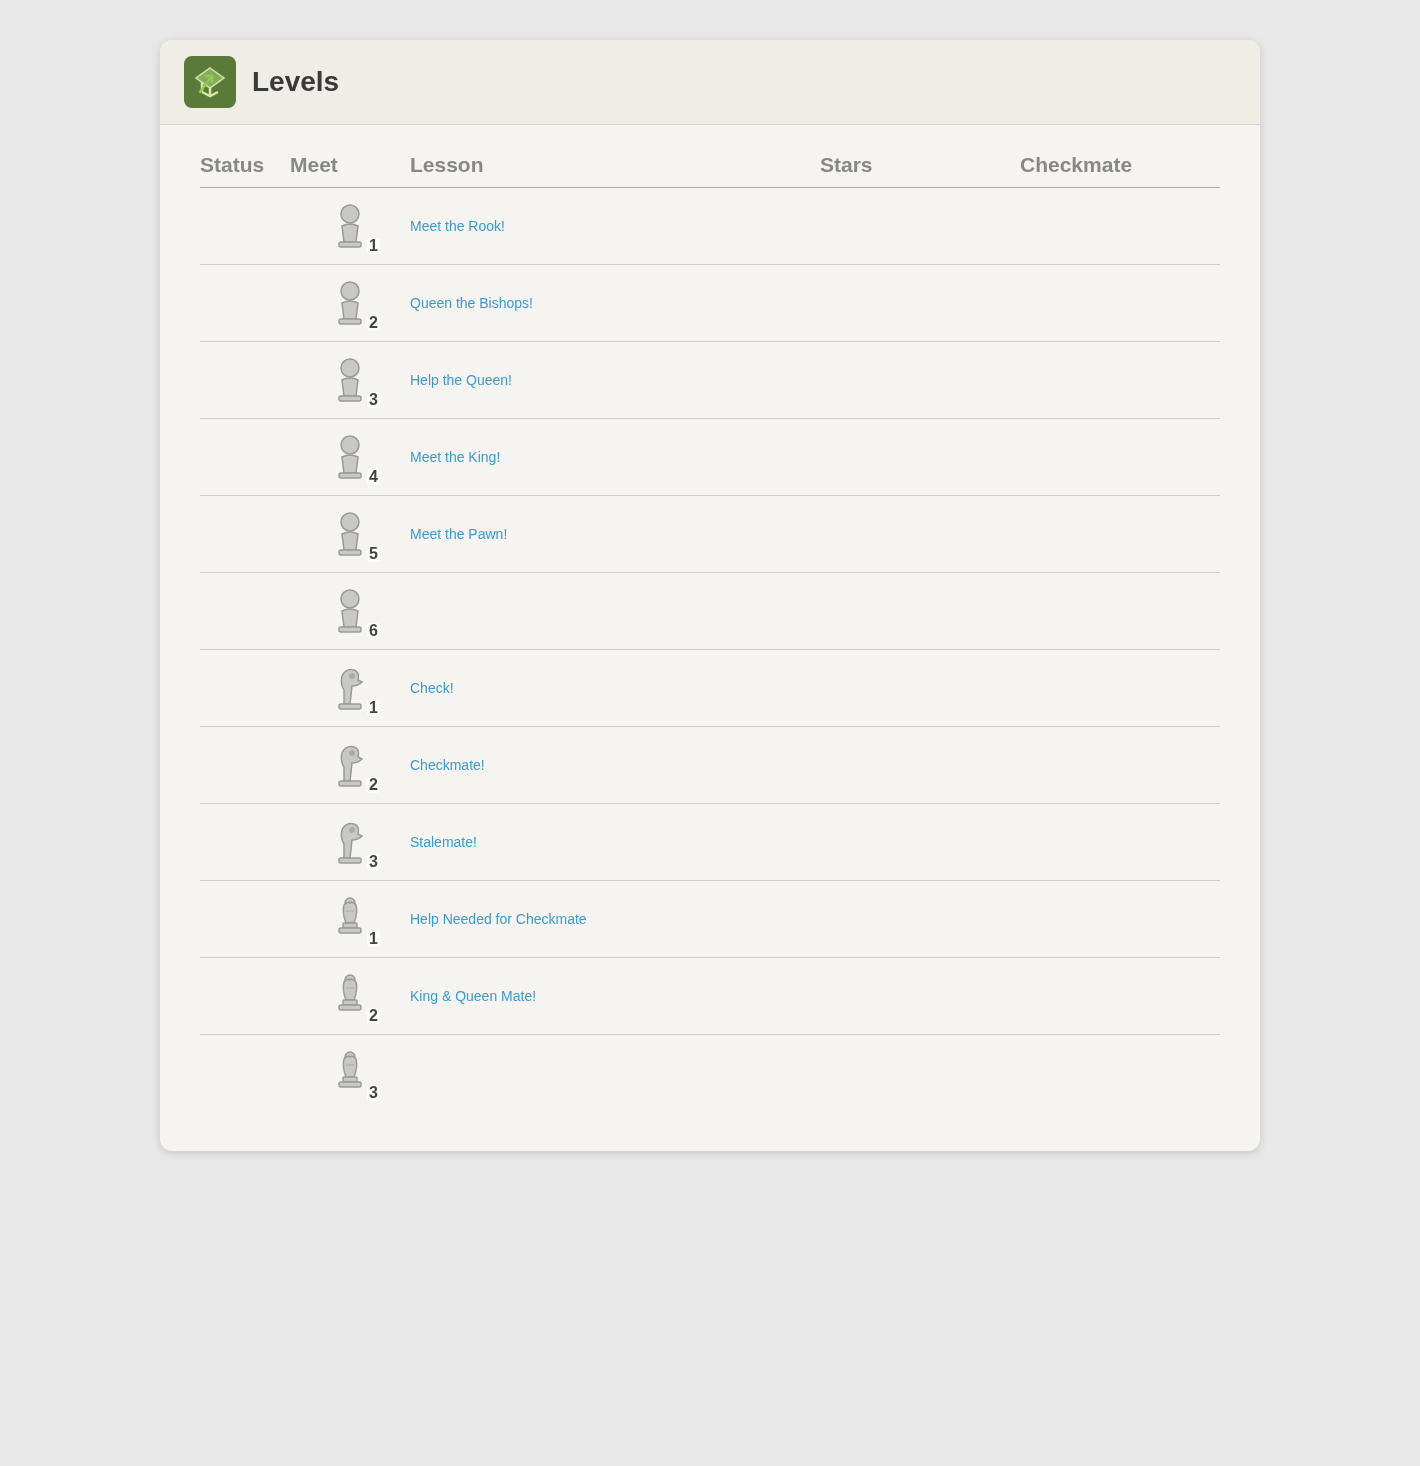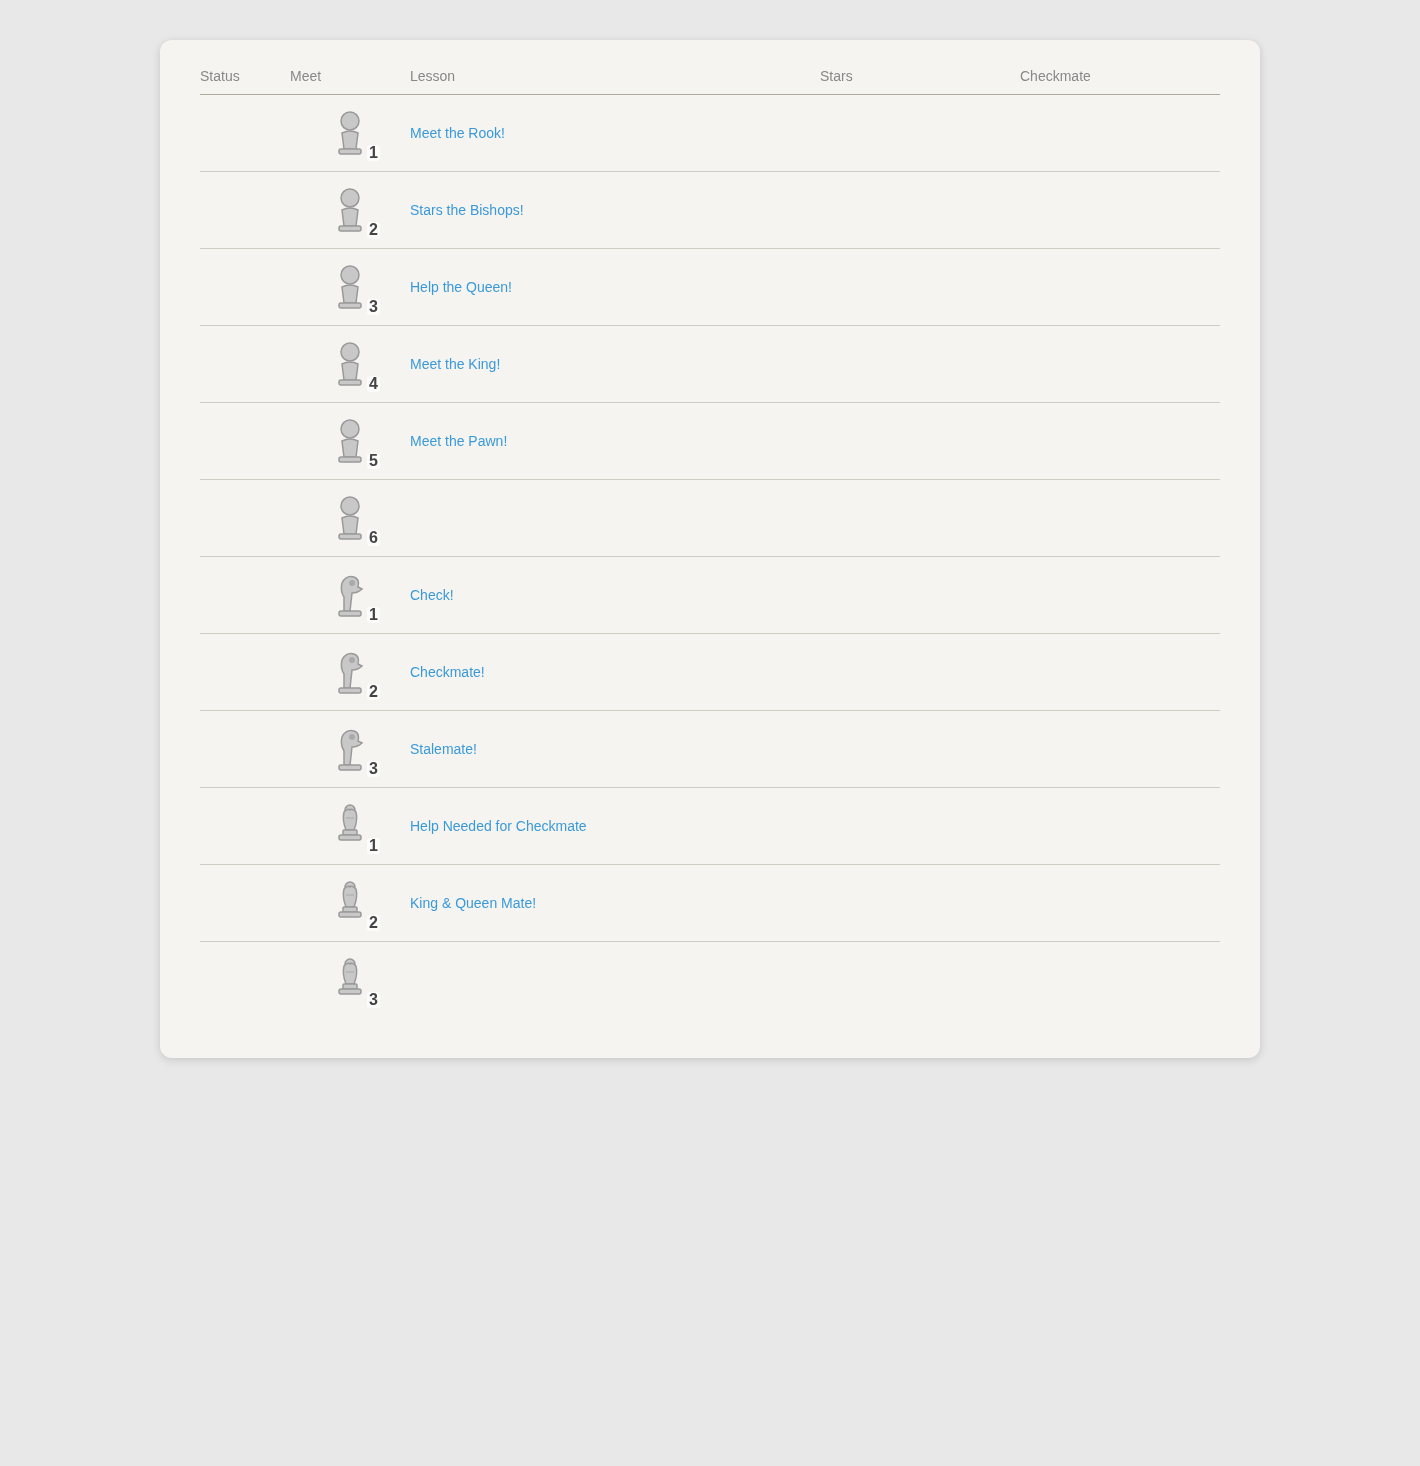--- a/index.html
+++ b/index.html
@@ -64,23 +64,23 @@
 
     .table-header {
       display: grid;
       grid-template-columns: 90px 120px 1fr 200px 200px;
       padding: 8px 0 10px 0;
       border-bottom: 1px solid #b0a898;
       margin-bottom: 0;
     }
 
     .table-header-cell {
-      font-size: 14px;
+      font-size: 21px;
       color: #888;
-      font-weight: normal;
+      font-weight: bold;
     }
 
     .table-row {
       display: grid;
       grid-template-columns: 90px 120px 1fr 200px 200px;
       align-items: center;
       padding: 6px 0;
       border-bottom: 1px solid #d0ccc4;
       min-height: 70px;
     }
@@ -143,20 +143,38 @@
       background: rgba(255,255,255,0.7);
       border-radius: 3px;
       padding: 0 2px;
       line-height: 1;
     }
   </style>
 </head>
 <body>
 
 <div class="container">
+  <div class="header">
+    <div class="header-icon">
+
+      <svg viewBox="0 0 36 36" fill="none" xmlns="http://www.w3.org/2000/svg">
+        <rect width="36" height="36" rx="4" fill="#5a7a3a"></rect>
+
+        <polygon points="18,4 32,14 18,24 4,14" fill="#b8d88a" opacity="0.5"></polygon>
+        <polygon points="18,4 32,14 18,24 4,14" fill="none" stroke="#d0e8a0" stroke-width="1.5"></polygon>
+        <line x1="18" y1="24" x2="18" y2="32" stroke="#d0e8a0" stroke-width="2.5"></line>
+        <line x1="10" y1="18" x2="10" y2="28" stroke="#d0e8a0" stroke-width="2.5"></line>
+        <polyline points="10,28 18,32 26,28" fill="none" stroke="#d0e8a0" stroke-width="2.5"></polyline>
+
+        <line x1="8" y1="28" x2="20" y2="12" stroke="#90cc50" stroke-width="2.5" stroke-linecap="round"></line>
+        <polyline points="14,12 20,12 20,18" fill="none" stroke="#90cc50" stroke-width="2.5" stroke-linecap="round" stroke-linejoin="round"></polyline>
+      </svg>
+    </div>
+    <h1 class="header-title">Levels</h1>
+  </div>
 
   <div class="table-wrapper">
     <div class="table-header">
       <div class="table-header-cell">Status</div>
       <div class="table-header-cell">Meet</div>
       <div class="table-header-cell">Lesson</div>
       <div class="table-header-cell">Stars</div>
       <div class="table-header-cell">Checkmate</div>
     </div>
 
@@ -183,21 +201,21 @@
     <div class="level-cell">
       <div class="piece-badge">
         <svg viewBox="0 0 56 56" fill="none" xmlns="http://www.w3.org/2000/svg">
     <circle cx="28" cy="16" r="9" fill="#c8c8c8" stroke="#999" stroke-width="1.5"></circle>
     <path d="M20 28 Q28 24 36 28 L34 44 H22 Z" fill="#c8c8c8" stroke="#999" stroke-width="1.5"></path>
     <rect x="17" y="44" width="22" height="5" rx="2" fill="#c8c8c8" stroke="#999" stroke-width="1.5"></rect>
   </svg>
         <span class="piece-number">2</span>
       </div>
     </div>
-    <div class="lesson-cell">Stars the Bishops!</div>
+    <div class="lesson-cell">Queen the Bishops!</div>
     <div class="stars-cell"></div>
     <div class="completed-cell"></div>
   </div>
         <div class="table-row">
     <div class="status-cell"></div>
     <div class="level-cell">
       <div class="piece-badge">
         <svg viewBox="0 0 56 56" fill="none" xmlns="http://www.w3.org/2000/svg">
     <circle cx="28" cy="16" r="9" fill="#c8c8c8" stroke="#999" stroke-width="1.5"></circle>
     <path d="M20 28 Q28 24 36 28 L34 44 H22 Z" fill="#c8c8c8" stroke="#999" stroke-width="1.5"></path>

